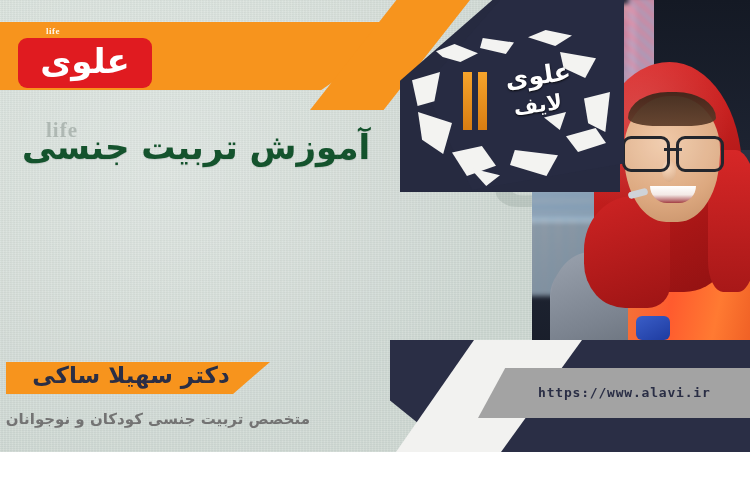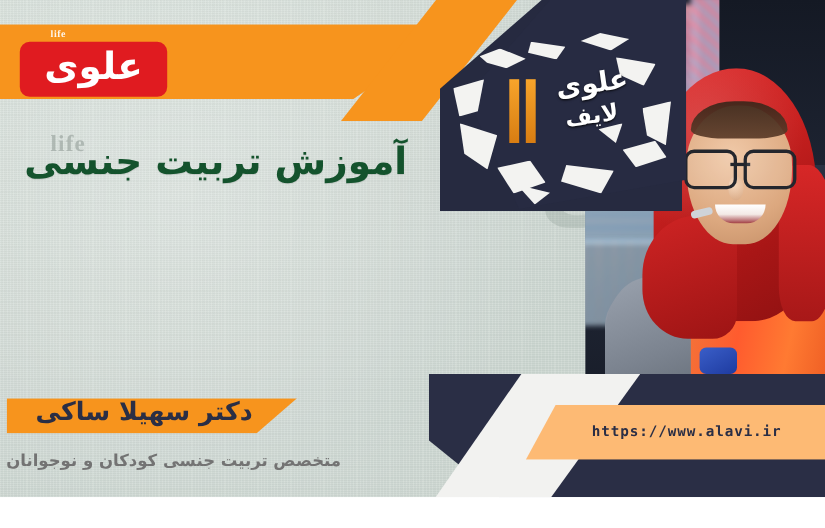--- a/index.html
+++ b/index.html
@@ -268,21 +268,21 @@
     padding-right:14px;
   }
   .pres-role{
     position:absolute;left:40px;top:410px;width:270px;text-align:center;direction:rtl;
     font-size:15px;font-weight:700;color:#737373;white-space:nowrap;
   }
 
   
   .url-banner{
     position:absolute;left:478px;top:368px;width:272px;height:50px;
-    background:#fdba74;
+    background:#a3a3a3;
     clip-path:polygon(10% 0%, 100% 0%, 100% 100%, 0% 100%);
     display:flex;flex-direction:column;justify-content:center;
   }
   .url-banner a{
     display:block;direction:ltr;text-align:left;text-decoration:none;
     color:#2a2e45;font-size:13px;font-weight:700;letter-spacing:.8px;
     padding-left:60px;line-height:1.55;
     font-family:"DejaVu Sans Mono","Liberation Mono",monospace;
   }
 </style>

